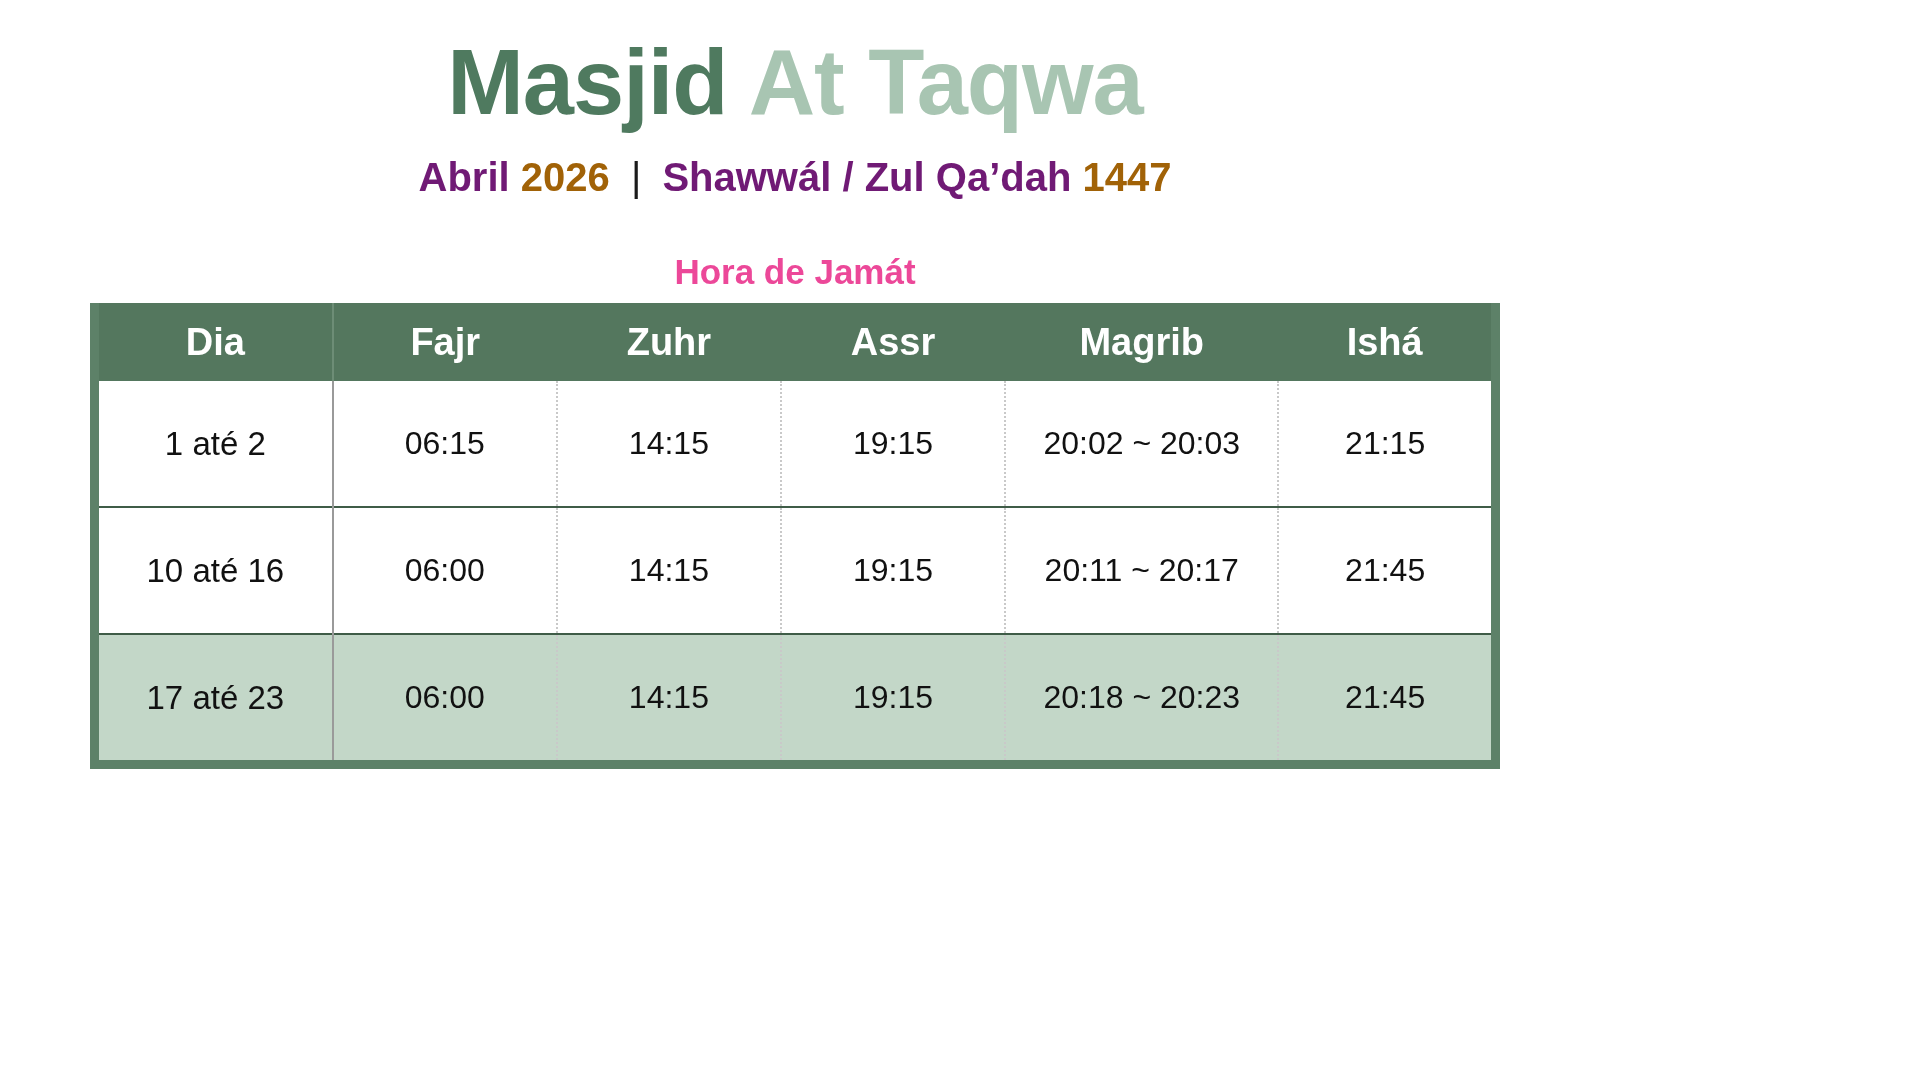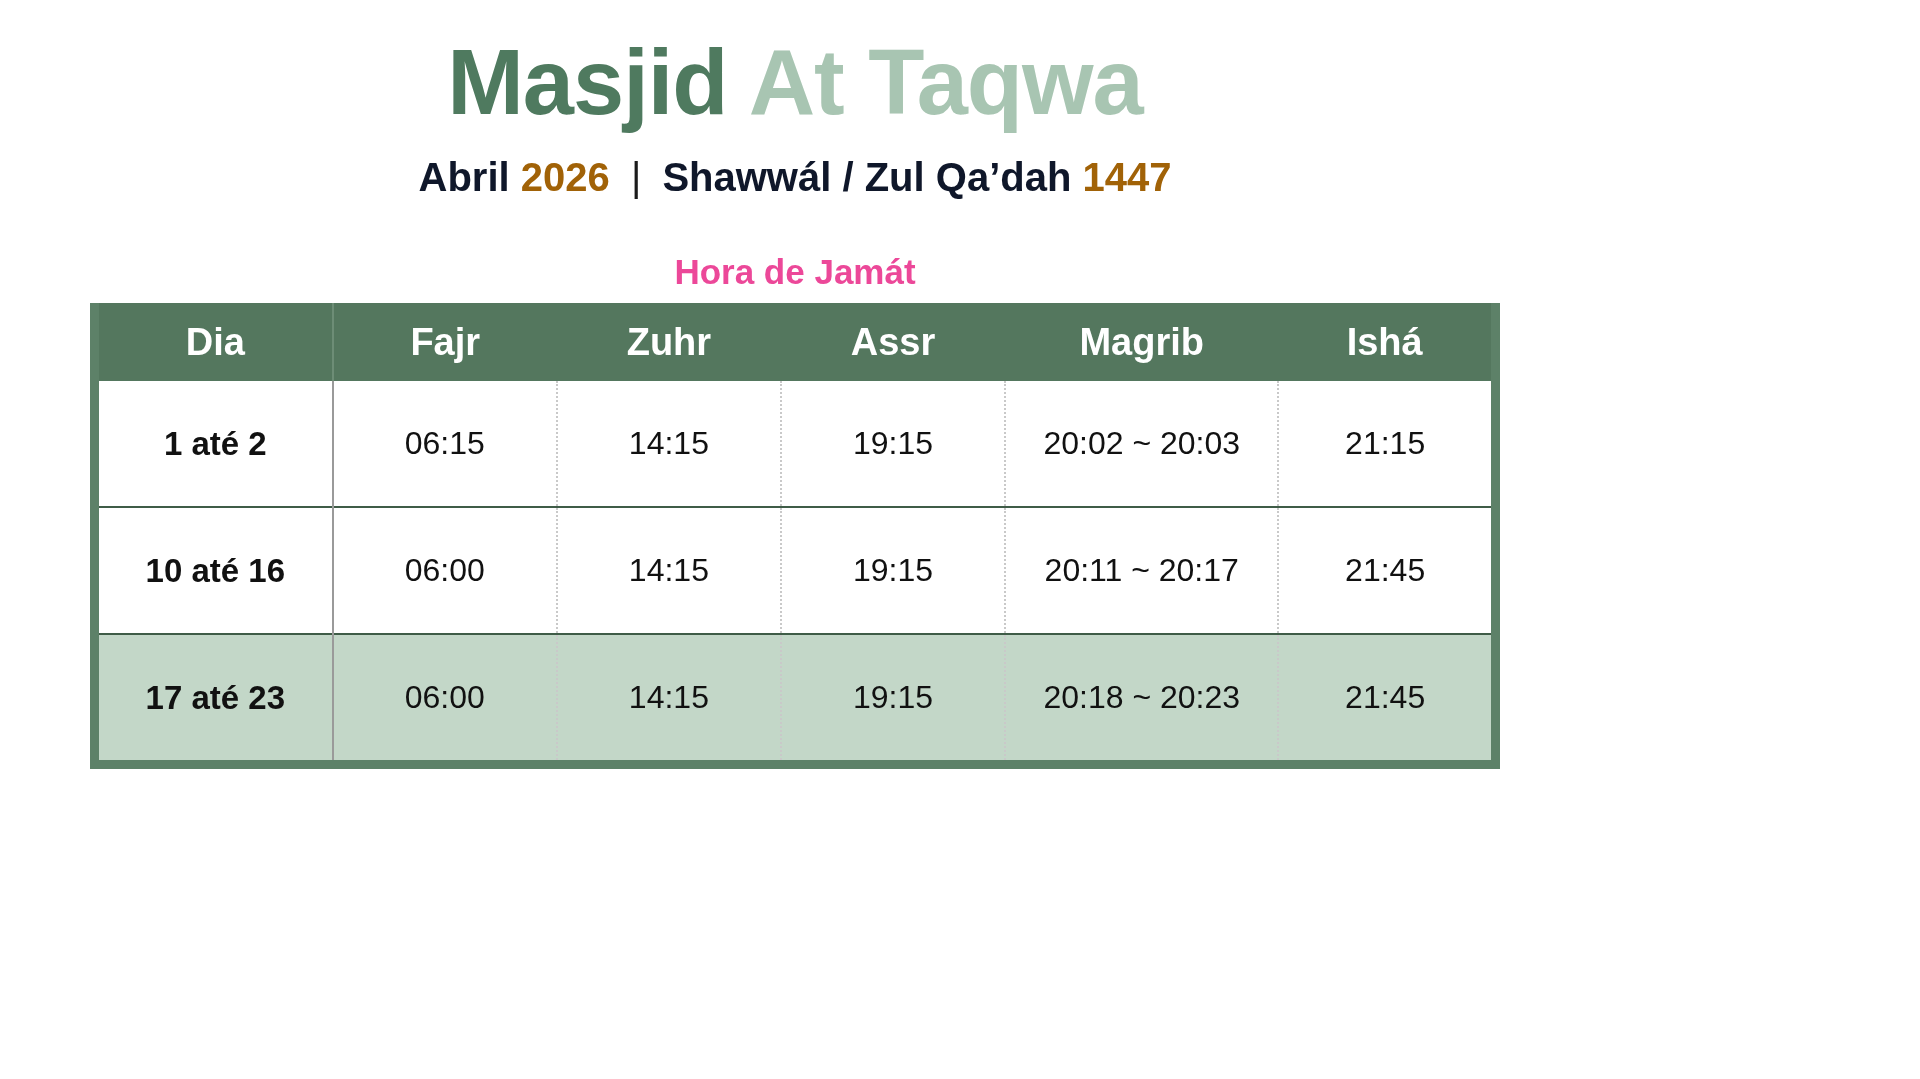--- a/index.html
+++ b/index.html
@@ -38,21 +38,21 @@
   .title-dark { color: #4f7a5f; }
   .title-light { color: #a8c5b2; }
 
   .subtitle {
     margin: 22px 0 0 0;
     font-size: 40px;
     font-weight: 700;
     line-height: 1.2;
     white-space: nowrap;
   }
-  .sub-dark { color: #0f172a; }
+  .sub-dark { color: #701a75; }
   .sub-light { color: #a16207; }
   .sub-sep {
     color: #1b1b1b;
     font-weight: 400;
     padding: 0 10px;
   }
 
   .jamat-label {
     margin: 52px 0 0 0;
     text-align: center;
@@ -95,21 +95,21 @@
     padding: 0;
     text-align: center;
     vertical-align: middle;
     font-size: 32px;
     font-weight: 400;
     color: #111111;
     border-top: 2px solid #3f5c47;
     border-right: 2px dotted #c9c9c9;
   }
   table.schedule tbody td.col-dia {
-    font-weight: 700;
+    font-weight: 400;
     font-size: 33px;
     border-right: 2px solid #9a9a9a;
   }
   table.schedule tbody td.last-col {
     border-right: none;
   }
   table.schedule tbody tr.alt td {
     background: #c3d7c8;
   }
   table.schedule tbody tr:first-child td {

